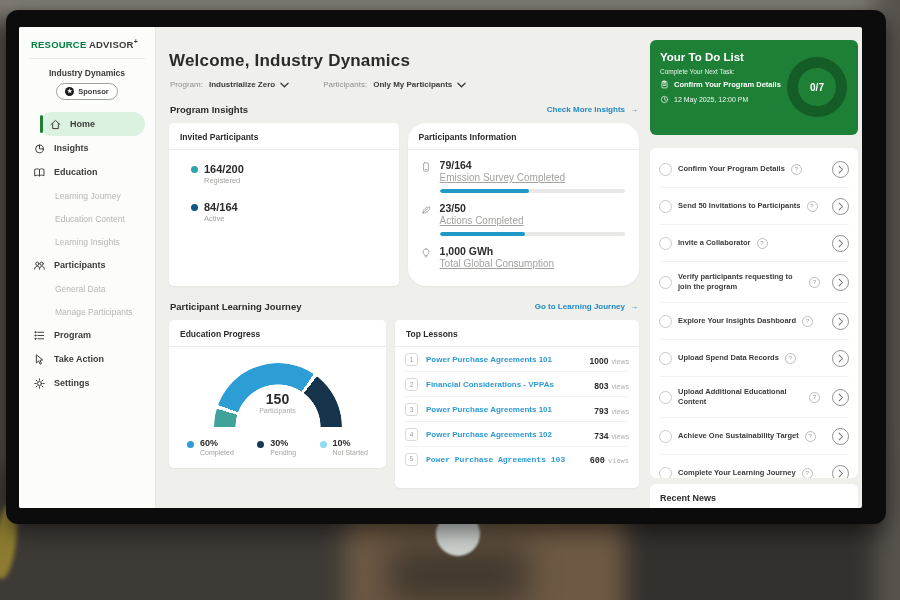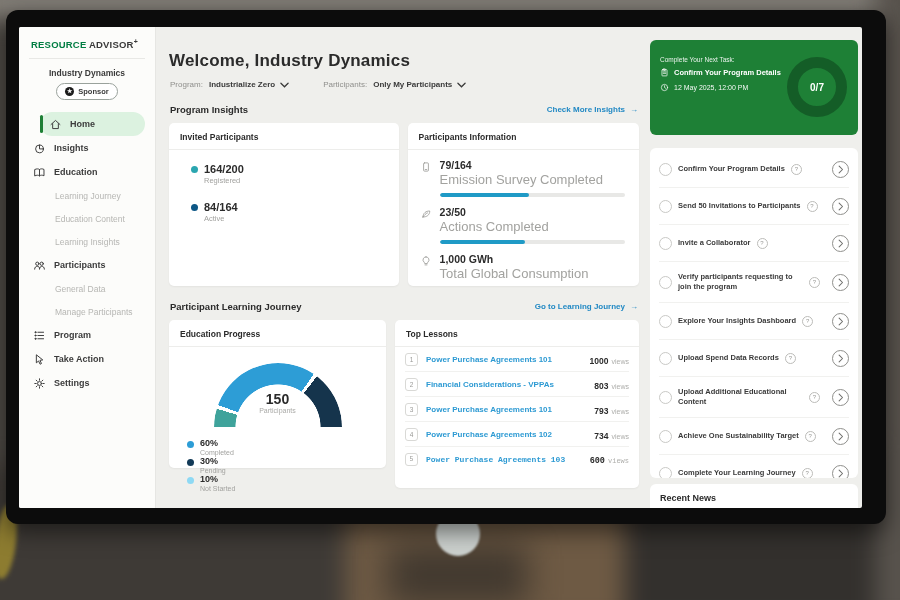--- a/index.html
+++ b/index.html
@@ -72,40 +72,40 @@
   .donut-center{position:absolute;inset:26px;display:flex;flex-direction:column;align-items:center;
     justify-content:center;text-align:center;}
   .dc-value{font-size:11px;font-weight:bold;color:#2b2b2b;}
   .dc-label{font-size:6.5px;color:#a2a29f;line-height:1.35;}
   .legend-v{display:flex;flex-direction:column;gap:16px;}
   .lg-item{display:flex;gap:6px;align-items:flex-start;}
   .lg-dot{width:7px;height:7px;border-radius:50%;margin-top:3px;flex:none;}
   .lg-value{font-size:11px;font-weight:bold;color:#2b2b2b;}
   .lg-label{font-size:7.5px;color:#a2a29f;margin-top:1px;}
   
-  .c-info{width:249px;height:163px;}
+  .c-info{width:249px;height:163px;border-radius:18px;}
   .stat{display:flex;gap:8px;padding:9px 14px 0 12px;}
   .stat-ic{width:12px;height:12px;flex:none;margin-top:2px;stroke:#9a9a97;fill:none;stroke-width:1.1;
            stroke-linecap:round;stroke-linejoin:round;}
   .stat-body{flex:1;}
   .stat-value{font-size:10.5px;font-weight:bold;color:#2b2b2b;}
-  .stat-label{font-size:13px;color:#a2a29f;margin-top:1px;}
+  .stat-label{font-size:10px;color:#a2a29f;margin-top:1px;text-decoration:underline;}
   .bar{height:4px;background:#e8e8e6;border-radius:2px;margin-top:6px;overflow:hidden;}
   .bar i{display:block;height:100%;width:0;background:#1f9ac6;border-radius:2px;}
   
   .c-edu{width:217px;height:148px;}
   .gauge-area{position:relative;margin:16px auto 0;width:128px;height:64px;}
   .gauge-arc{position:absolute;left:0;top:0;width:128px;height:128px;border-radius:50%;
     background:conic-gradient(from -90deg,#3FA39B 0 4.6%,#fff 4.6% 5.6%,#2D9DD6 5.6% 34.4%,#fff 34.4% 35.4%,#15344C 35.4% 50%,transparent 50% 100%);
     -webkit-mask:radial-gradient(closest-side,transparent 66%,#000 67%);
             mask:radial-gradient(closest-side,transparent 66%,#000 67%);}
   .gauge-center{position:absolute;left:0;right:0;top:28px;text-align:center;}
   .gc-value{font-size:14px;font-weight:bold;color:#2b2b2b;}
   .gc-label{font-size:7px;color:#aaaaa7;}
-  .legend-h{display:flex;justify-content:space-between;padding:11px 18px 0 18px;flex-direction:column;}
+  .legend-h{display:flex;justify-content:space-between;padding:11px 18px 0 18px;}
   .legend-h .lg-value{font-size:9px;}
   .legend-h .lg-label{font-size:7px;}
   
   .c-lessons{width:244px;height:168px;}
   .lesson{display:flex;align-items:center;gap:8px;height:24px;margin:0 10px;border-bottom:1px solid #f1f1ef;}
   .lesson:last-child{border-bottom:none;font-family:Liberation Mono, monospace;}
   .rank{width:11px;height:11px;border:1px solid #d9d9d6;border-radius:3px;color:#9a9a97;font-size:6.5px;
         display:flex;align-items:center;justify-content:center;flex:none;}
   .lesson-title{color:#2d9ad3;font-weight:bold;font-size:8px;flex:1;cursor:pointer;}
   .views-num{font-weight:bold;color:#2b2b2b;font-size:8.5px;}
@@ -475,20 +475,21 @@
                   <span class="lesson-title">Power Purchase Agreements 103</span>
                   <span><span class="views-num">600</span><span class="views-word">views</span></span>
                 </div>
               </div>
           </section>
         </div>
       </main>
 
       <aside class="rightcol">
         <section class="todo-green">
+          <div class="tg-title">Your To Do List</div>
           <div class="tg-sub">Complete Your Next Task:</div>
           <div class="tg-task">
             <svg class="tg-ic" viewBox="0 0 16 16">
                 <use href="#i-clipboard"></use>
               </svg>
             <span>Confirm Your Program Details</span>
           </div>
           <div class="tg-date">
             <svg class="tg-ic" viewBox="0 0 16 16">
                 <use href="#i-clock"></use>

